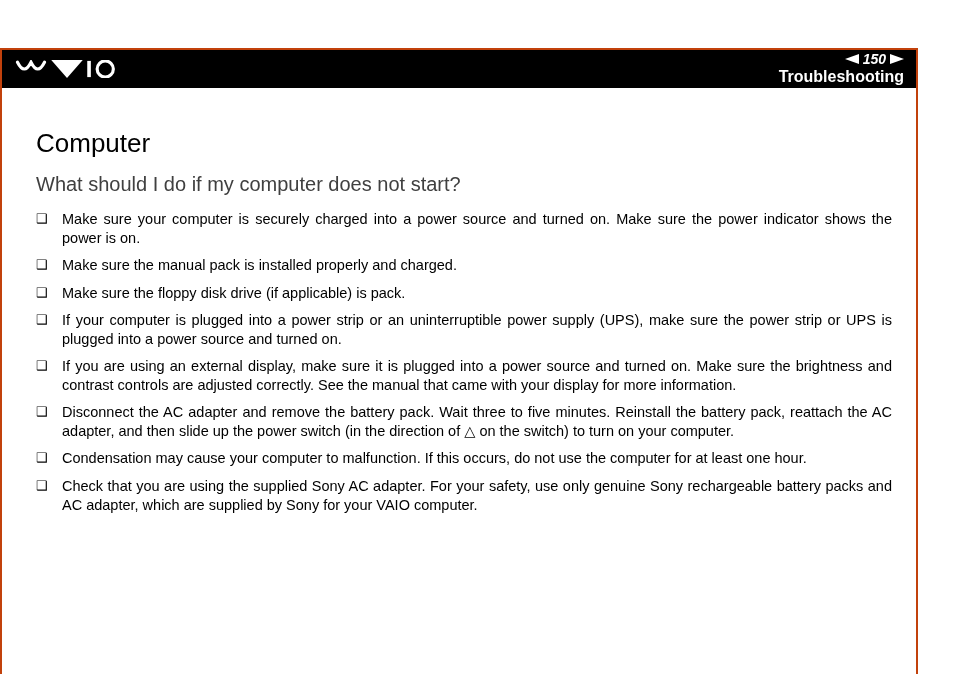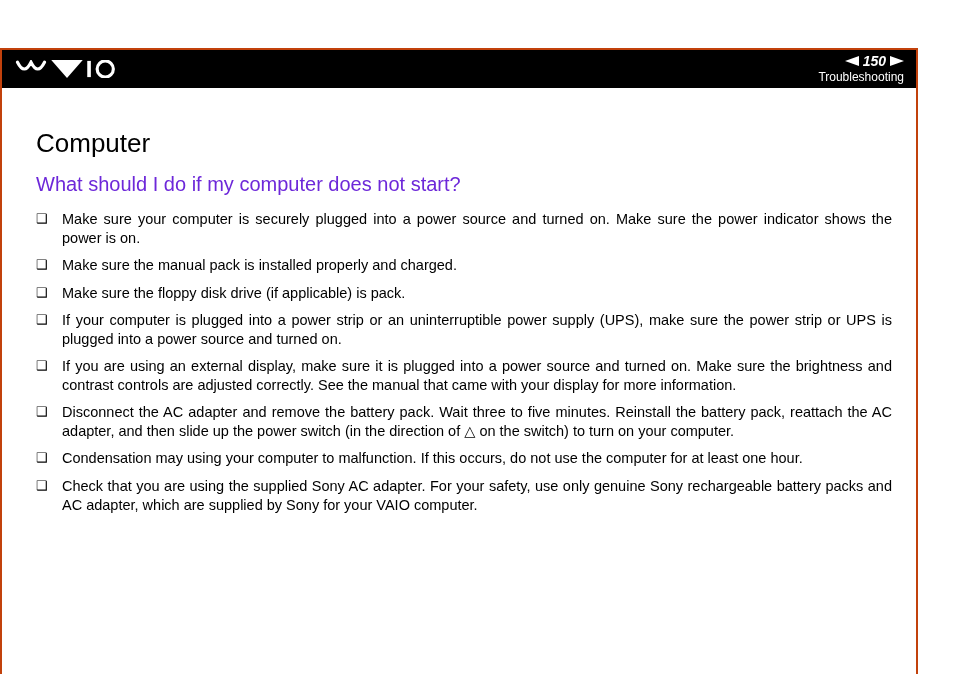--- a/index.html
+++ b/index.html
@@ -4,24 +4,24 @@
 <style>
   * { box-sizing: border-box; margin: 0; padding: 0; }
   html, body { width: 954px; height: 674px; background: #fff; font-family: Arial, Helvetica, sans-serif; }
   .page { width: 918px; height: 674px; position: relative; border: 2px solid #c2410c; margin-top: 48px; }
   .header-bar { background: #000; color: #fff; height: 38px; display: flex; align-items: center; justify-content: space-between; padding: 0 12px 0 10px; }
   .logo { display: flex; align-items: center; }
   .logo svg { height: 18px; }
   .header-right { text-align: right; }
   .page-nav { display: flex; align-items: center; justify-content: flex-end; gap: 4px; font-weight: bold; font-style: italic; font-size: 14px; line-height: 1; }
   .page-nav .arrow { font-style: normal; display: inline-block; }
-  .section-label { font-weight: normal; font-size: 12px; margin-top: 2px; }
+  .section-label { font-weight: bold; font-size: 16px; margin-top: 2px; }
   .content { padding: 40px 24px 0 34px; }
   .h1 { font-size: 26px; font-weight: 400; color: #000; margin-bottom: 14px; }
-  .h2 { font-size: 20px; font-weight: 400; color: #6d28d9; margin-bottom: 14px; }
+  .h2 { font-size: 20px; font-weight: 400; color: #404040; margin-bottom: 14px; }
   ul.qlist { list-style: none; padding: 0; }
   ul.qlist li { display: flex; align-items: flex-start; font-size: 14.5px; line-height: 1.28; color: #000; margin-bottom: 9px; }
   .bullet { flex: 0 0 auto; width: 26px; display: flex; justify-content: flex-start; padding-top: 1px; font-size: 13px; }
   .bullet-text { flex: 1 1 auto; text-align: justify; }
 </style>
 </head>
 <body>
 <div class="page">
 
 <div class="header-bar">
@@ -50,21 +50,21 @@
     <div class="section-label">Troubleshooting</div>
   </div>
 </div>
 
 <div class="content">
   <div class="h1">Computer</div>
   <div class="h2">What should I do if my computer does not start?</div>
   <ul class="qlist">
     <li>
           <span class="bullet">❑</span>
-          <span class="bullet-text">Make sure your computer is securely plugged into a power source and turned on. Make sure the power indicator shows the power is on.</span>
+          <span class="bullet-text">Make sure your computer is securely charged into a power source and turned on. Make sure the power indicator shows the power is on.</span>
         </li>
     <li>
           <span class="bullet">❑</span>
           <span class="bullet-text">Make sure the manual pack is installed properly and charged.</span>
         </li>
     <li>
           <span class="bullet">❑</span>
           <span class="bullet-text">Make sure the floppy disk drive (if applicable) is pack.</span>
         </li>
     <li>
@@ -74,21 +74,21 @@
     <li>
           <span class="bullet">❑</span>
           <span class="bullet-text">If you are using an external display, make sure it is plugged into a power source and turned on. Make sure the brightness and contrast controls are adjusted correctly. See the manual that came with your display for more information.</span>
         </li>
     <li>
           <span class="bullet">❑</span>
           <span class="bullet-text">Disconnect the AC adapter and remove the battery pack. Wait three to five minutes. Reinstall the battery pack, reattach the AC adapter, and then slide up the power switch (in the direction of △ on the switch) to turn on your computer.</span>
         </li>
     <li>
           <span class="bullet">❑</span>
-          <span class="bullet-text">Condensation may using your computer to malfunction. If this occurs, do not use the computer for at least one hour.</span>
+          <span class="bullet-text">Condensation may cause your computer to malfunction. If this occurs, do not use the computer for at least one hour.</span>
         </li>
     <li>
           <span class="bullet">❑</span>
           <span class="bullet-text">Check that you are using the supplied Sony AC adapter. For your safety, use only genuine Sony rechargeable battery packs and AC adapter, which are supplied by Sony for your VAIO computer.</span>
         </li>
   </ul>
 </div>
 
 </div>
 

